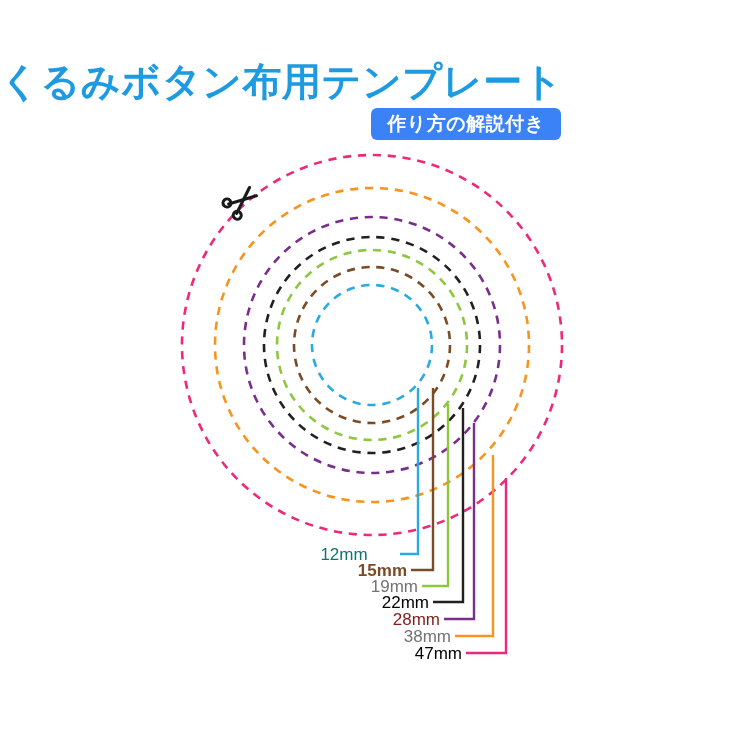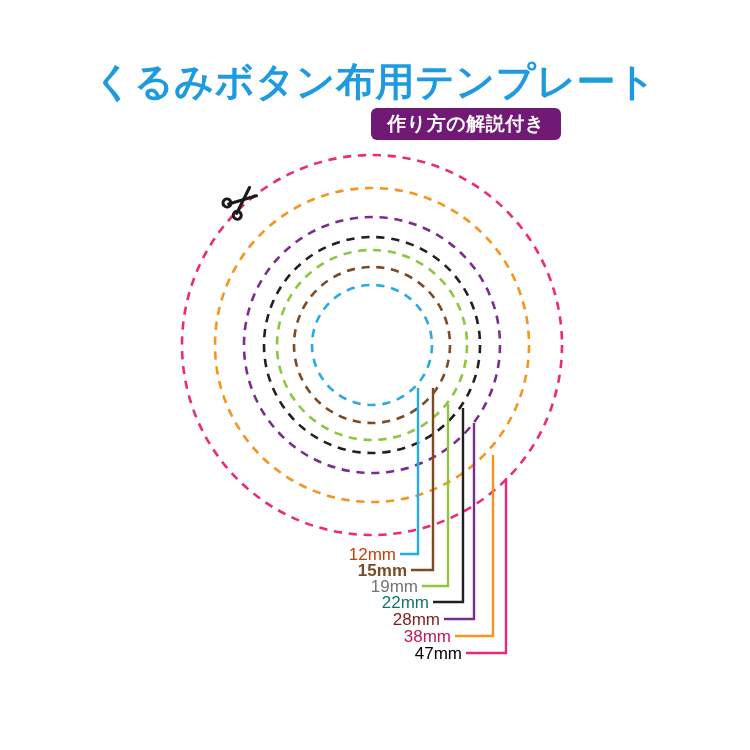--- a/index.html
+++ b/index.html
@@ -5,33 +5,33 @@
   html,body{margin:0;padding:0;}
   body{
     width:750px;height:750px;background:#ffffff;
     font-family:"Liberation Sans","DejaVu Sans",sans-serif;
     overflow:hidden;position:relative;
   }
   #root{position:absolute;inset:0;}
 
   .title{
     position:absolute;left:0;top:55px;width:750px;
-    text-align:center;
+    text-align:left;
     font-size:39px;font-weight:bold;letter-spacing:0.5px;
     color:#1E9BE0;
     white-space:nowrap;
   }
   .badge-wrap{
     position:absolute;left:0;top:108px;width:750px;
     text-align:center;pointer-events:none;
   }
   .badge{
     display:inline-block;
     margin-left:182px;
-    background:#701a75;
+    background:#3b82f6;
     color:#ffffff;
     font-size:19px;font-weight:bold;letter-spacing:0.5px;
     padding:6px 16px 7px 16px;
     border-radius:6px;
     line-height:1;
   }
 
   svg#diagram{position:absolute;left:0;top:0;width:750px;height:750px;}
 
   .lbl{
@@ -77,22 +77,22 @@
       <g id="scissors-xform" transform="translate(243,200) rotate(-40)">
         <path d="M -13.5,-6.2 L 13.0,5.4" stroke="#1a1a1a" stroke-width="3.1" fill="none" stroke-linecap="round"></path>
         <path d="M -13.5,6.2 L 13.0,-5.4" stroke="#1a1a1a" stroke-width="3.1" fill="none" stroke-linecap="round"></path>
         <circle cx="-14.2" cy="-8.0" r="4.0" fill="none" stroke="#1a1a1a" stroke-width="3.0"></circle>
         <circle cx="-14.2" cy="8.0" r="4.0" fill="none" stroke="#1a1a1a" stroke-width="3.0"></circle>
       </g>
     </g>
   </svg>
 
   <div id="labels">
-      <div class="lbl" style="left: 292px; width: 104px; top: 545px; color: #c2410c;">12mm</div>
+      <div class="lbl" style="left: 292px; width: 104px; top: 545px; color: #0f766e; text-align: center;">12mm</div>
       <div class="lbl" style="left: 303px; width: 104px; top: 561px; color: rgb(123, 75, 37); font-weight: bold;">15mm</div>
       <div class="lbl" style="left: 314px; width: 104px; top: 577px; color: #737373;">19mm</div>
-      <div class="lbl" style="left: 325px; width: 104px; top: 593px; color: #0f766e; text-align: right;">22mm</div>
+      <div class="lbl" style="left: 325px; width: 104px; top: 593px; color: #000000; text-align: right;">22mm</div>
       <div class="lbl" style="left: 336px; width: 104px; top: 610px; color: #7f1d1d;">28mm</div>
-      <div class="lbl" style="left: 347px; width: 104px; top: 627px; color: #be185d;">38mm</div>
+      <div class="lbl" style="left: 347px; width: 104px; top: 627px; color: #737373;">38mm</div>
       <div class="lbl" style="left: 358px; width: 104px; top: 644px; color: #000000;">47mm</div>
     </div>
 
 </div>
 
 </body></html>

